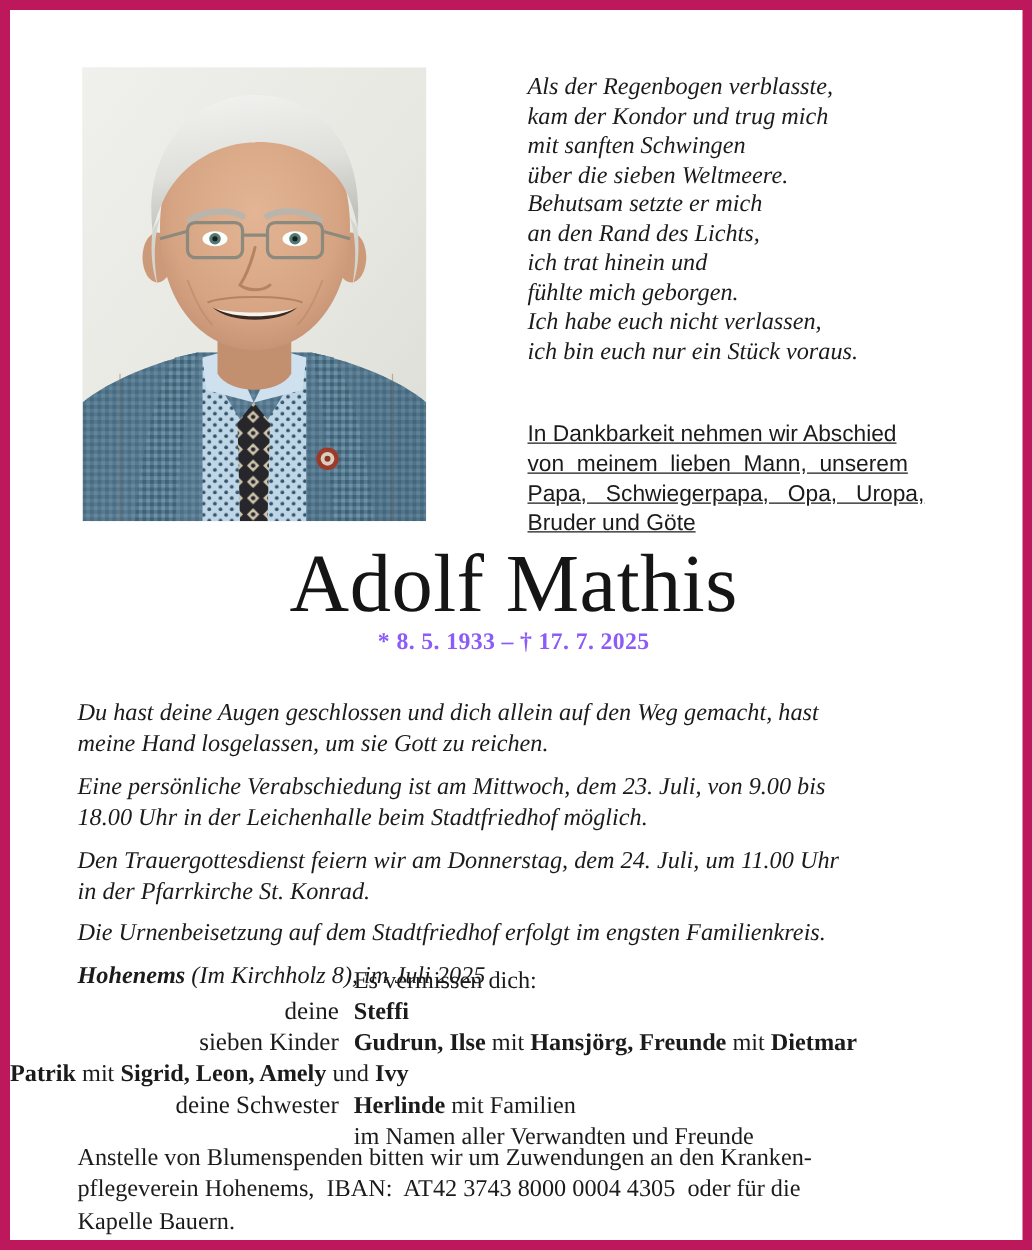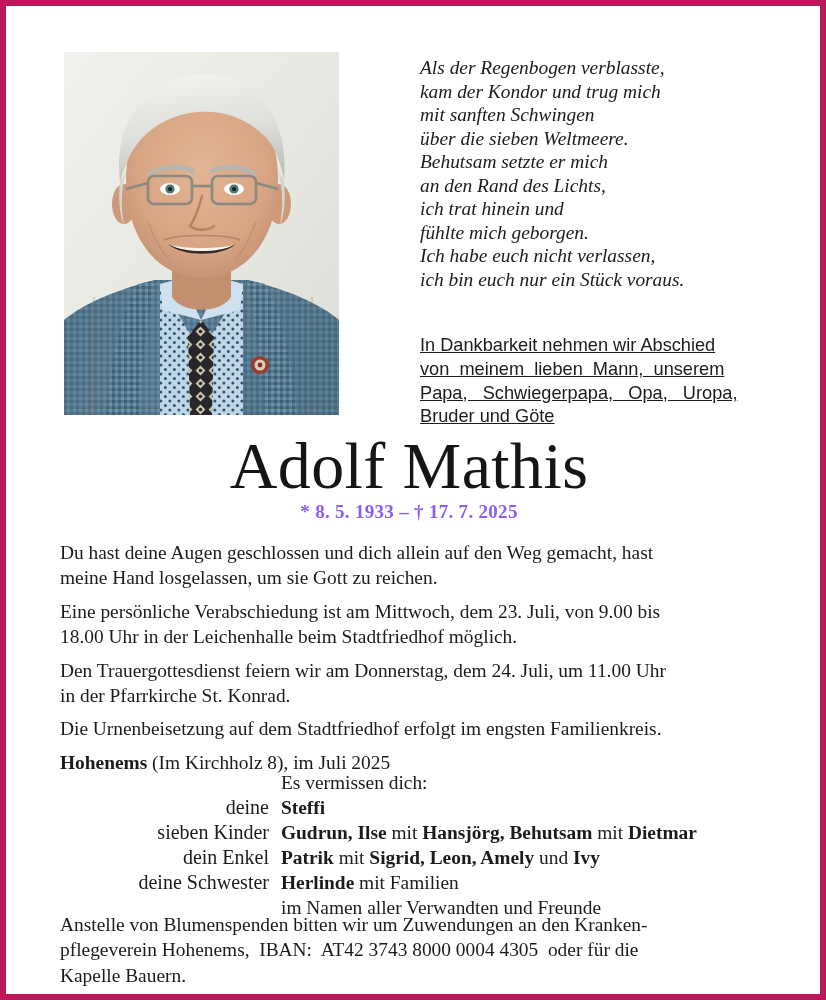--- a/index.html
+++ b/index.html
@@ -9,21 +9,21 @@
   }
   body {
     font-family: "Liberation Serif", serif;
   }
   .notice-card {
     position: relative;
     width: 826px;
     height: 1000px;
     box-sizing: border-box;
     background: #ffffff;
-    border: 6px solid #be185d;
+    border: 8px solid #be185d;
     overflow: hidden;
   }
   .inner {
     position: relative;
     width: 806px;
     height: 980px;
     background: #ffffff;
   }
 
   
@@ -98,22 +98,23 @@
     font-size: 19px;
     letter-spacing: 0.3px;
     color: #8b5cf6;
     margin-top: 7px;
   }
 
   
   .body-block {
     position: absolute;
     left: 54px;
-    top: 534px;
+    top: 550px;
     width: 700px;
+    font-style: italic;
   }
   .para {
     font-family: "Liberation Serif", serif;
     font-size: 19.4px;
     line-height: 25.4px;
     color: #1b1b1b;
     margin: 0 0 8px 0;
     white-space: pre-line;
   }
   .para.place b { font-weight: bold; }
@@ -319,24 +320,23 @@
       <div class="mourn-row">
         <div class="mourn-label"></div>
         <div class="mourn-value">Es vermissen dich:</div>
       </div>
       <div class="mourn-row">
         <div class="mourn-label">deine</div>
         <div class="mourn-value"><b>Steffi</b></div>
       </div>
       <div class="mourn-row">
         <div class="mourn-label">sieben Kinder</div>
-        <div class="mourn-value"><b>Gudrun, Ilse</b> mit <b>Hansjörg, Behutsam</b> mit <b>Dietmar</b></div>
-      </div>
-      <div class="mourn-row">
-        <div class="mourn-label">dein Enkel</div>
+        <div class="mourn-value"><b>Gudrun, Ilse</b> mit <b>Hansjörg, Freunde</b> mit <b>Dietmar</b></div>
+      </div>
+      <div class="mourn-row">
         <div class="mourn-value"><b>Patrik</b> mit <b>Sigrid, Leon, Amely</b> und <b>Ivy</b></div>
       </div>
       <div class="mourn-row">
         <div class="mourn-label">deine Schwester</div>
         <div class="mourn-value"><b>Herlinde</b> mit Familien</div>
       </div>
       <div class="mourn-row">
         <div class="mourn-label"></div>
         <div class="mourn-value">im Namen aller Verwandten und Freunde</div>
       </div>

